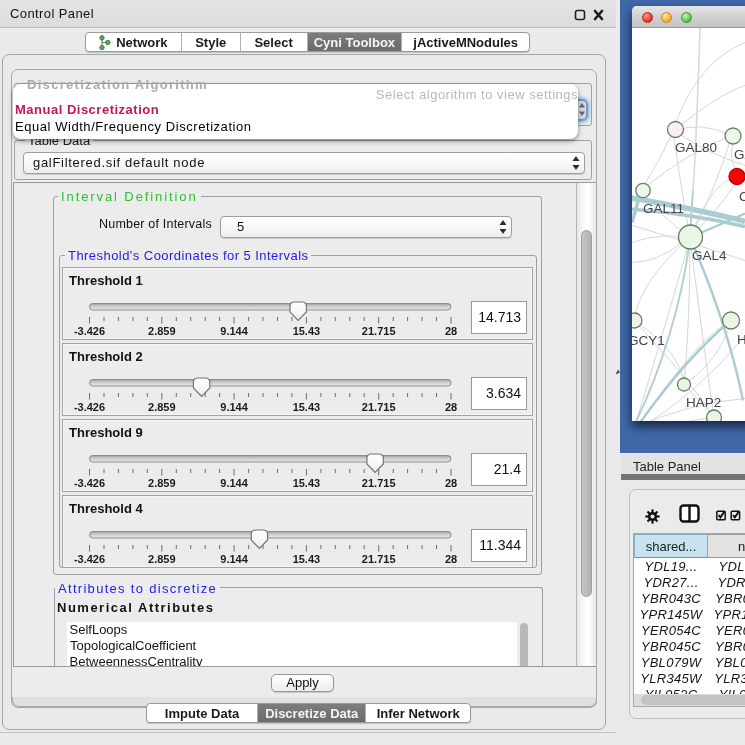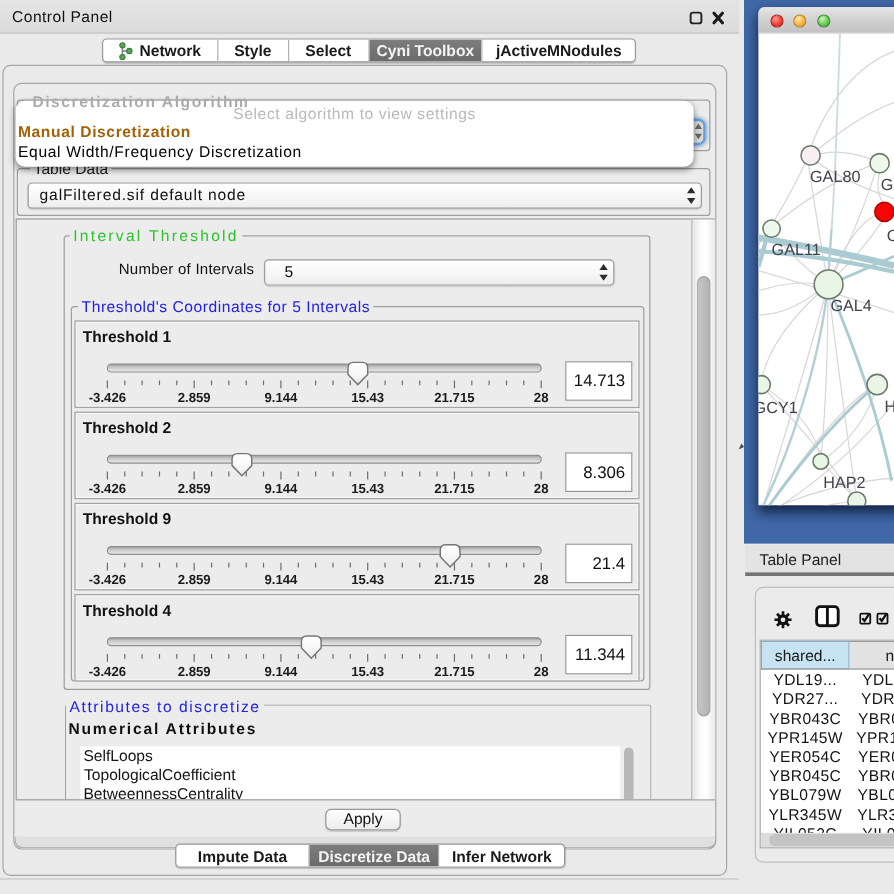--- a/index.html
+++ b/index.html
@@ -37,31 +37,31 @@
   background:linear-gradient(#ffffff,#ececec); border:1px solid #969696; border-radius:5px;
   font-size:13px; color:#111; text-align:center; line-height:16px;
   box-shadow:0 1px 1px rgba(0,0,0,0.15); }
 #bluewin { left:620px; top:0; width:125px; height:453px; background:#4068a8; }
 #netwin { left:632px; top:6px; width:130px; height:415px; background:#fff;
   border-radius:5px 0 0 0; box-shadow:0 5px 11px rgba(8,20,45,0.85); }
 #nettb { left:0; top:0; width:100%; height:21.5px; border-radius:5px 0 0 0;
   background:linear-gradient(#e6e6e6,#d3d3d3 45%,#c3c3c3); border-bottom:1px solid #9a9a9a; }
 .tl { position:absolute; top:6.3px; width:11px; height:11px; border-radius:50%; }
 #tablebar { left:621px; top:454px; width:124px; height:26px; background:#e3e3e3;
-  border-bottom:3px solid #737373; font-size:13px; color:#222; line-height:26px; padding-left:12px; }
+  border-bottom:6px solid #737373; font-size:13px; color:#222; line-height:26px; padding-left:12px; }
 #tpbg { left:620px; top:481px; width:125px; height:264px; background:#e9e9e9; }
 #twidget { left:629px; top:489px; width:130px; height:230px; background:#ebebeb;
   border:1px solid #bfbfbf; border-radius:7px; }
 #ttable { left:633px; top:533px; width:112px; height:174px; background:#fff;
   border:1px solid #a8a8a8; border-right:none; overflow:hidden; }
 .hcell { position:absolute; top:0; height:24px; font-size:13px; color:#1a1a1a;
   text-align:center; line-height:24px; }
 .trow { position:absolute; width:200px; font-size:13px; color:#141414; height:16px; letter-spacing:0.3px;
   line-height:16px; }
-.tcell { position:absolute; width:74px; text-align:center; }
+.tcell { position:absolute; width:74px; text-align:center;font-style:italic; }
 #popup { left:13px; top:84px; width:565px; height:55px; background:#ffffff;
   border-radius:8px; box-shadow:0 2px 5px rgba(0,0,0,0.45); }
 </style></head><body>
 
 <div class="abs" id="titlebar">Control Panel</div>
 <svg class="abs" style="left:574px;top:9px" width="34" height="12">
   <rect x="1.5" y="1.5" width="9" height="9" rx="2" fill="none" stroke="#222" stroke-width="1.6"></rect>
   <path d="M 21 2 L 28 10 M 28 2 L 21 10" stroke="#1a1a1a" stroke-width="2.6" stroke-linecap="round"></path>
 </svg>
 
@@ -96,21 +96,21 @@
 <div class="combo" style="left:23px;top:152px;width:562px;height:22px;line-height:20px;padding-left:9px;letter-spacing:0.7px">galFiltered.sif default node</div>
 <svg class="abs" style="left:571px;top:156px" width="10" height="14">
     <path d="M5 0 L8.5 5 L1.5 5 Z" fill="#2c2c2c"></path>
     <path d="M5 14 L8.5 9 L1.5 9 Z" fill="#2c2c2c"></path>
   </svg>
 
 <div class="abs" id="scrollpane">
   <div style="position:relative;width:562px;height:483px;overflow:hidden">
 
     <div class="group" style="left:39px;top:13px;width:489px;height:379px"></div>
-    <div class="gtitle" style="left:44px;top:6px;color:#2ec22e;letter-spacing:1.9px">Interval Threshold</div>
+    <div class="gtitle" style="left:44px;top:6px;color:#2ec22e;letter-spacing:1.9px">Interval Definition</div>
     <div class="abs" style="left:85px;top:34px;font-size:12.5px;font-weight:normal;color:#111;letter-spacing:0.2px">Number of Intervals</div>
     <div class="combo" style="left:206px;top:33px;width:292px;height:22px;line-height:20px;padding-left:16px">5</div>
     <svg class="abs" style="left:484px;top:37px" width="10" height="14">
         <path d="M5 0 L8.5 5 L1.5 5 Z" fill="#2c2c2c"></path>
         <path d="M5 14 L8.5 9 L1.5 9 Z" fill="#2c2c2c"></path>
       </svg>
 
     <div class="group" style="left:45px;top:72px;width:478px;height:313px"></div>
     <div class="gtitle" style="left:51px;top:65px;color:#2222e6;letter-spacing:0.45px">Threshold's Coordinates for 5 Intervals</div>
 
@@ -209,21 +209,21 @@
           <line x1="373.5" y1="49" x2="373.5" y2="53.0" stroke="#6d6d6d" stroke-width="1"></line>
           <line x1="388.0" y1="49" x2="388.0" y2="55.5" stroke="#6d6d6d" stroke-width="1"></line>
           <text x="26.5" y="67" font-size="11" font-weight="bold" fill="#1b1b1b" text-anchor="middle">-3.426</text>
           <text x="98.8" y="67" font-size="11" font-weight="bold" fill="#1b1b1b" text-anchor="middle">2.859</text>
           <text x="171.1" y="67" font-size="11" font-weight="bold" fill="#1b1b1b" text-anchor="middle">9.144</text>
           <text x="243.4" y="67" font-size="11" font-weight="bold" fill="#1b1b1b" text-anchor="middle">15.43</text>
           <text x="315.7" y="67" font-size="11" font-weight="bold" fill="#1b1b1b" text-anchor="middle">21.715</text>
           <text x="388.0" y="67" font-size="11" font-weight="bold" fill="#1b1b1b" text-anchor="middle">28</text>
           <path d="M 130.4 44 L 130.4 38.5 Q 130.4 34 134.9 34 L 142.3 34 Q 146.8 34 146.8 38.5 L 146.8 44 L 138.6 52.5 Z" fill="url(#thg)" stroke="#757575" stroke-width="1.2"></path>
         </svg>
-  <div class="tfield">8.306</div>
+  <div class="tfield">3.634</div>
 </div>
 <div class="tbox" style="top:236px">
   <div class="ttitle">Threshold 9</div>
   <svg width="474" height="73" style="position:absolute;left:0;top:0">
           <defs>
             <linearGradient id="trg" x1="0" y1="0" x2="0" y2="1">
               <stop offset="0" stop-color="#999999"></stop>
               <stop offset="0.35" stop-color="#c6c6c6"></stop>
               <stop offset="1" stop-color="#ebebeb"></stop>
             </linearGradient>
@@ -499,15 +499,15 @@
         <span class="tcell" style="left:0">YIL052C</span>
         <span class="tcell" style="left:74px">YIL052C</span>
       </div>
   </div>
   <div class="abs" style="left:0px;top:160px;width:112px;height:12px;background:#dcdcdc"></div>
   <div class="abs" style="left:7px;top:161px;width:110px;height:10px;border-radius:5px;background:#c3c3c3"></div>
 </div>
 
 <div class="abs" id="popup"></div>
 <div class="abs" style="left:27px;top:77px;font-size:13px;font-weight:bold;color:#ababab;letter-spacing:1.3px;z-index:5">Discretization Algorithm</div>
-<div class="abs" style="left:13px;top:87px;width:565px;text-align:center;font-size:13px;color:#b9b9b9;letter-spacing:0.5px;z-index:5">Select algorithm to view settings</div>
-<div class="abs" style="left:15px;top:102px;font-size:13px;font-weight:bold;color:#a16207;letter-spacing:0.5px;z-index:5">Manual Discretization</div>
+<div class="abs" style="left:13px;top:87px;width:565px;text-align:right;font-size:13px;color:#b9b9b9;letter-spacing:0.5px;z-index:5">Select algorithm to view settings</div>
+<div class="abs" style="left:15px;top:102px;font-size:13px;font-weight:bold;color:#be185d;letter-spacing:0.5px;z-index:5">Manual Discretization</div>
 <div class="abs" style="left:15px;top:119px;font-size:13px;color:#000;letter-spacing:0.55px;z-index:5">Equal Width/Frequency Discretization</div>
 
 </body></html>

